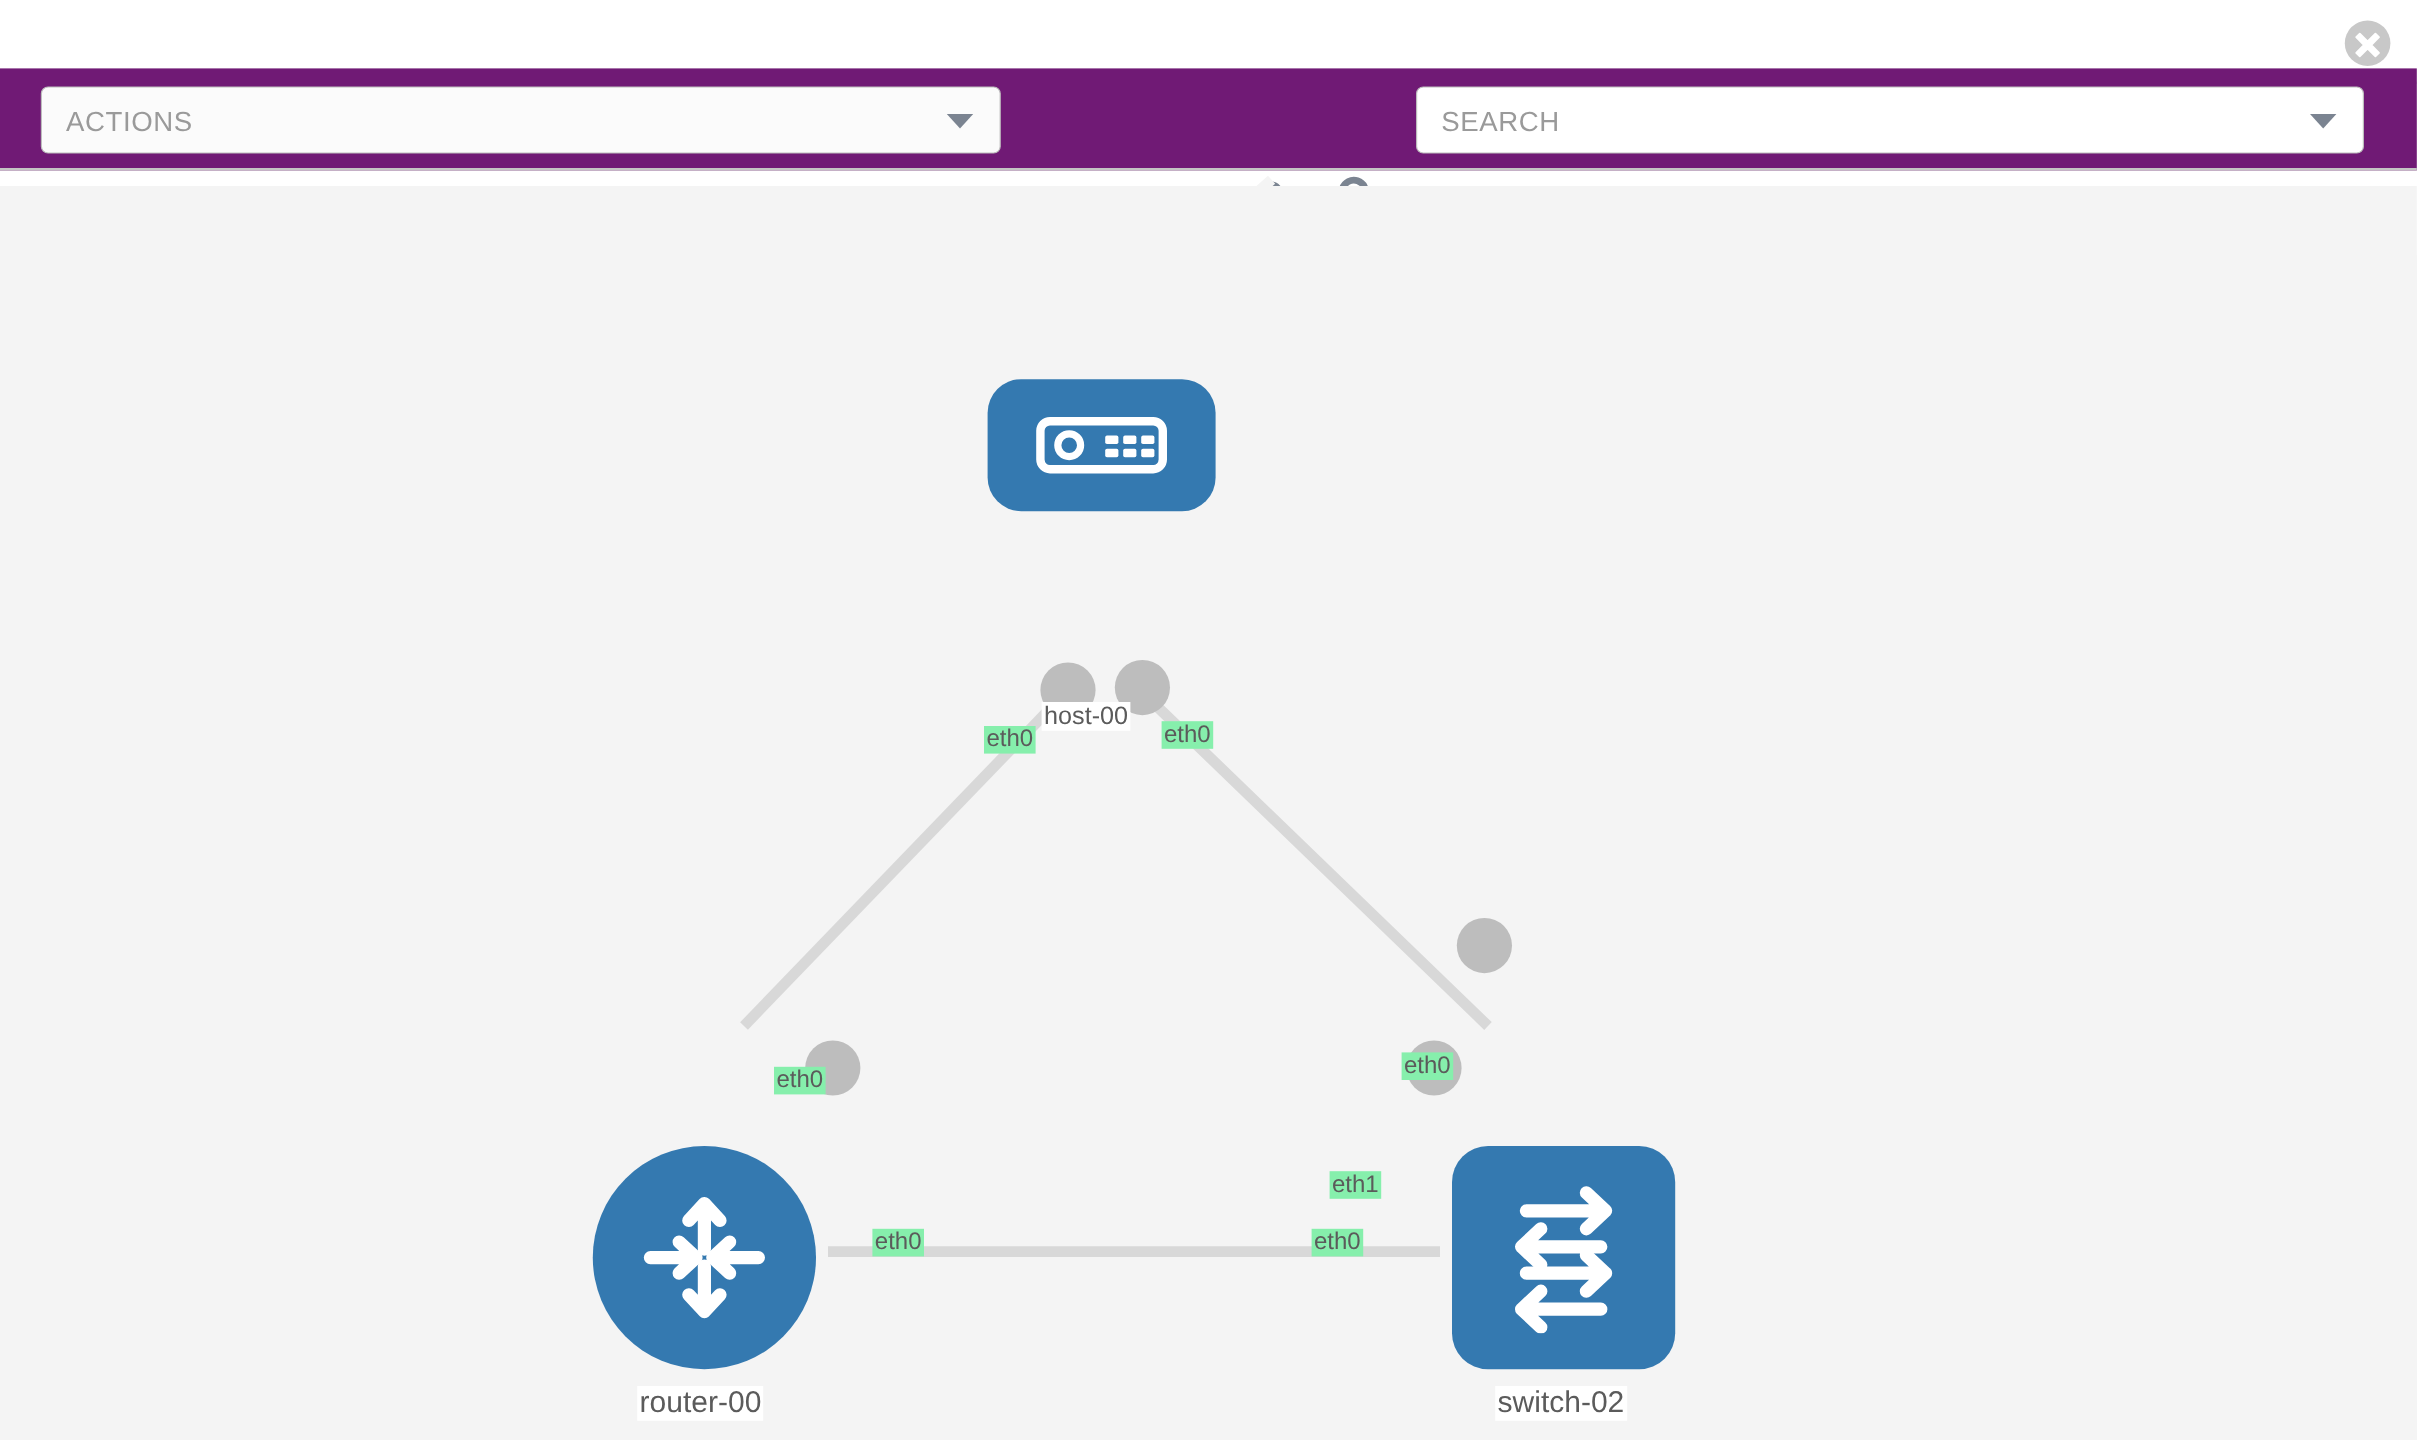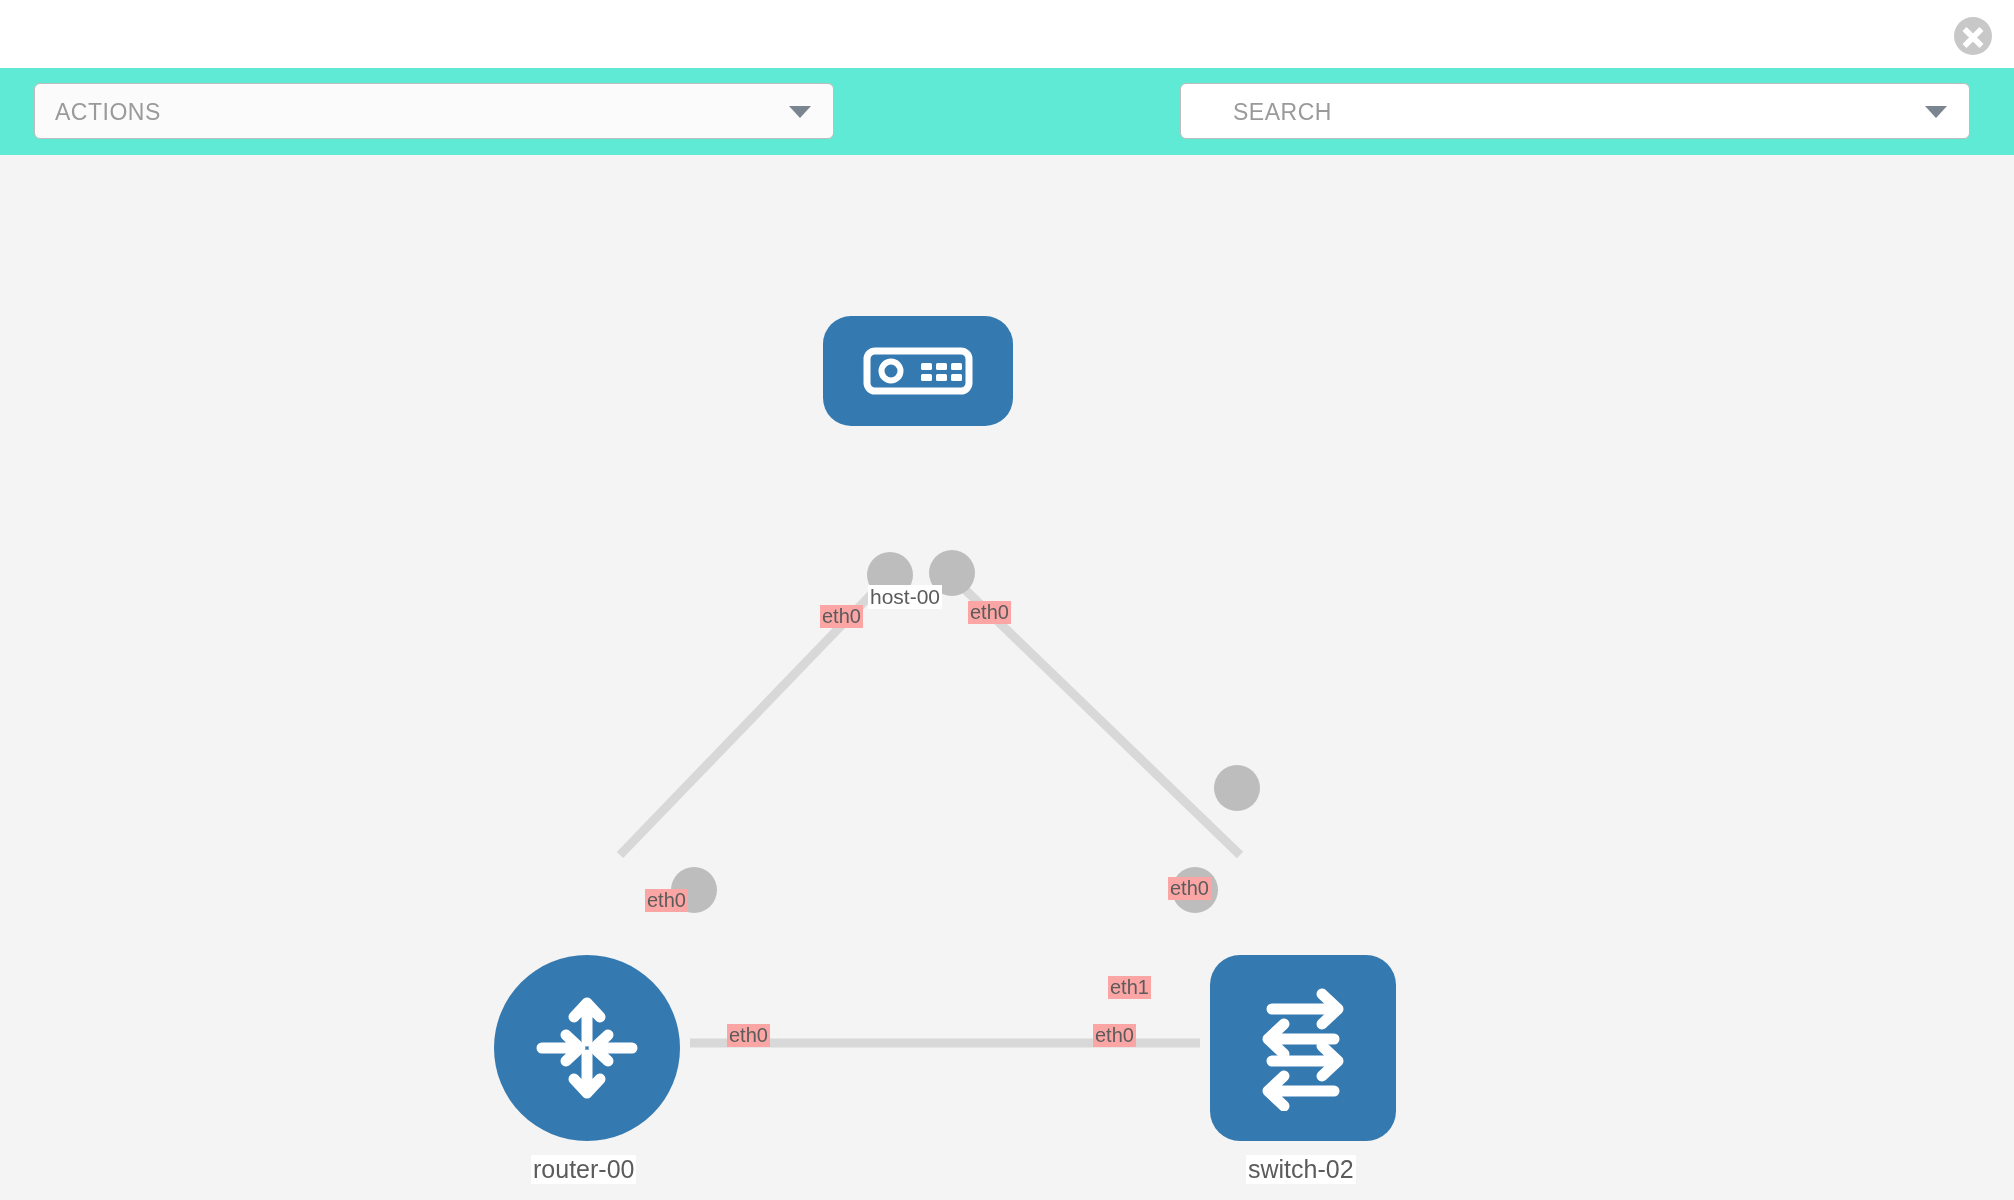--- a/index.html
+++ b/index.html
@@ -43,24 +43,24 @@
     height: 38px;
     border-radius: 50%;
     background: #c8c8c8;
     cursor: pointer;
   }
   .close-btn svg { display: block; }
 
   
   .toolbar {
     position: absolute;
-    left: 0; top: 68px;
-    width: 2014px;
-    height: 98px;
-    background: #5eead4;
+    left: 0; top: 57px;
+    width: 2014px;
+    height: 85px;
+    background: #701a75;
     border-bottom: 2px solid #c4c4c4;
     box-sizing: border-box;
   }
   .actions-select {
     position: absolute;
     left: 34px;
     top: 15px;
     width: 800px;
     height: 56px;
     background: #fbfbfb;
@@ -108,21 +108,20 @@
     border-radius: 6px;
     box-sizing: border-box;
   }
   .search-box .sv {
     position: absolute;
     left: 20px;
     top: 15px;
     font-size: 23px;
     color: #9a9a9a;
     letter-spacing: 0.5px;
-    margin-left: 32px;
   }
 
   
   .canvas {
     position: absolute;
     left: 0; top: 155px;
     width: 2014px;
     height: 1045px;
     background: #f4f4f4;
     overflow: hidden;
@@ -146,21 +145,21 @@
     font-size: 25px;
     color: #5b5b5b;
     background: #ffffff;
     white-space: nowrap;
     padding: 0 2px;
   }
   .edge-label {
     position: absolute;
     font-size: 20px;
     color: #5b5b5b;
-    background: #fca5a5;
+    background: #86efac;
     white-space: nowrap;
     padding: 0 2px;
   }
 </style>
 </head>
 <body>
 
 <div class="header">
   <div class="close-btn">
     <svg width="38" height="38" viewBox="0 0 38 38">

